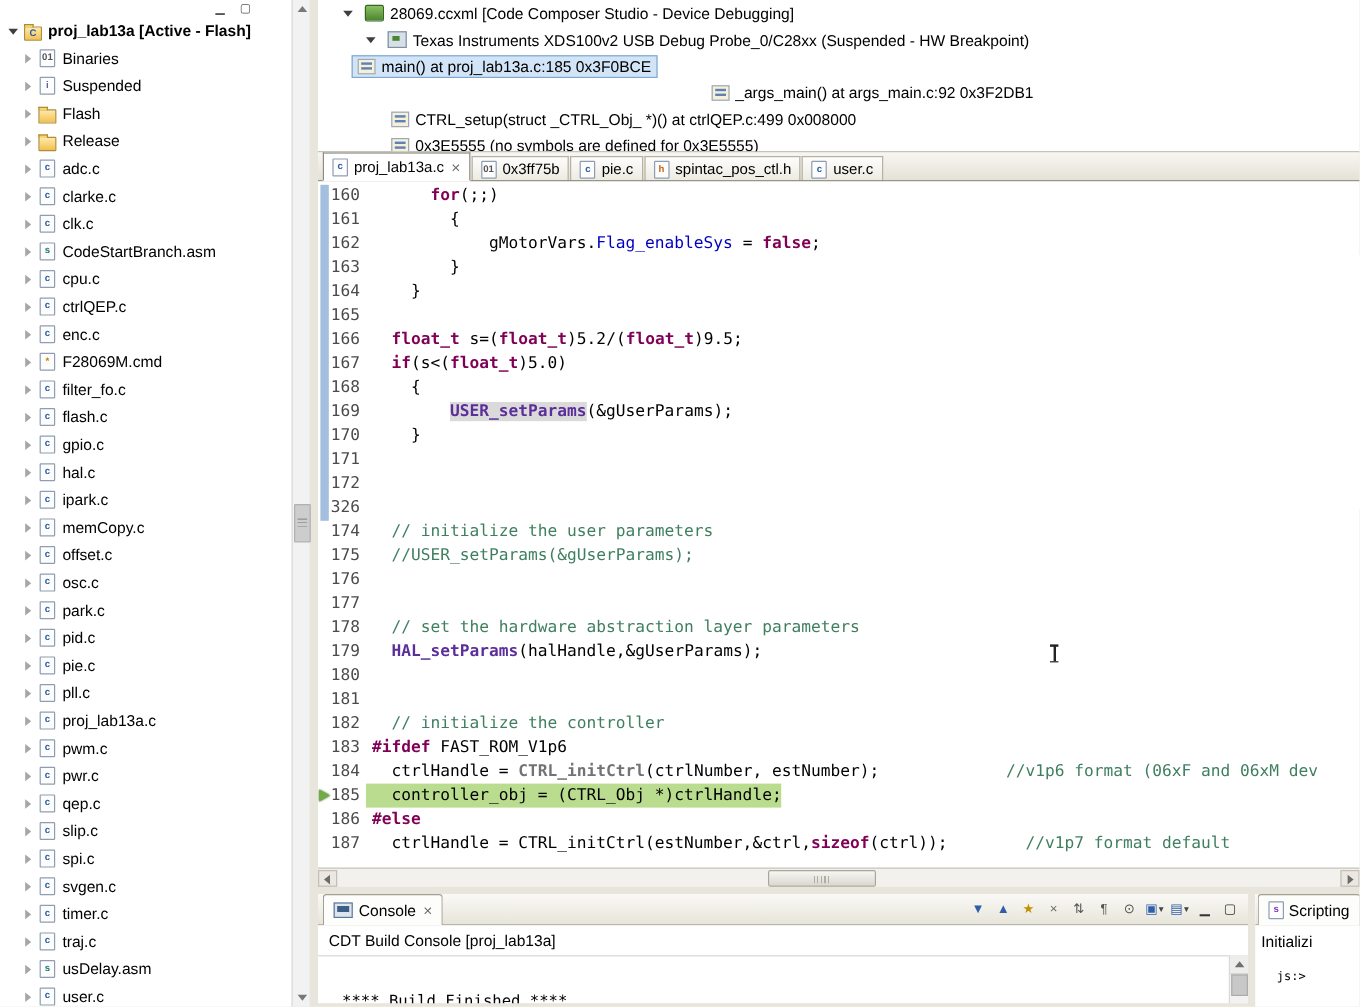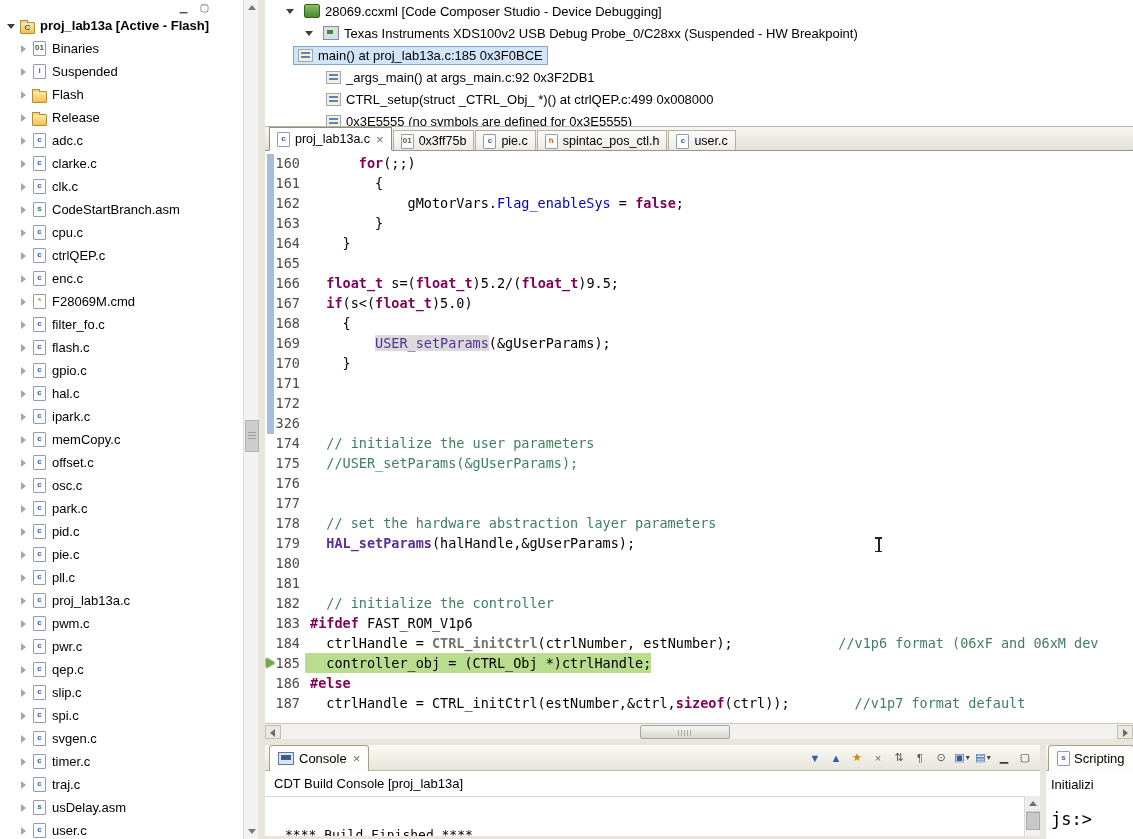--- a/index.html
+++ b/index.html
@@ -64,21 +64,21 @@
   #code-lines{position:absolute;left:10px;top:2px;right:0}
   .cl{display:flex;height:20px;line-height:20px;font-family:"DejaVu Sans Mono","Liberation Mono",monospace;font-size:13.5px}
   .ln{width:30px;flex:none;text-align:right;padding-right:5px;box-sizing:border-box;color:#4B4B4B;cursor:pointer}
   .cd{white-space:pre;padding-left:5px}
   .cl.hl .cd{background:#B9DC8E}
   .sg.p{color:#000}
   .sg.kw{color:#7F0055;font-weight:bold}
   .sg.cm{color:#3F7F5F}
   .sg.fld{color:#0000C0}
   .sg.mac{color:#5B2E99;font-weight:bold}
-  .sg.occ{color:#5B2E99;font-weight:normal;background:#DADADA}
+  .sg.occ{color:#5B2E99;font-weight:bold;background:#DADADA}
   .sg.mb{color:#737373;font-weight:bold}
 
   
   #h-scroll{position:absolute;left:265px;top:723px;width:868px;height:16px;background:#F2F1ED;border-top:1px solid #C9C6BB;box-sizing:border-box}
   .hbtn{position:absolute;top:1px;width:16px;height:14px;background:#EAE8E1;border:1px solid #C2BFB4;box-sizing:border-box;cursor:pointer}
   #hs-left{left:0}#hs-right{right:0}
   #hs-left::after{content:"";position:absolute;left:4px;top:3px;border-right:5px solid #6B6B6B;border-top:4px solid transparent;border-bottom:4px solid transparent}
   #hs-right::after{content:"";position:absolute;left:5px;top:3px;border-left:5px solid #6B6B6B;border-top:4px solid transparent;border-bottom:4px solid transparent}
   #h-thumb{position:absolute;left:375px;top:1px;width:90px;height:14px;background:linear-gradient(#F6F6F4,#D9D7CE);
      border:1px solid #A9A79B;border-radius:2px;box-sizing:border-box;cursor:pointer}
@@ -102,21 +102,21 @@
   .csb{position:absolute;right:0;top:51px;width:16px;bottom:0;background:#F2F2F2;border-left:1px solid #DADADA;box-sizing:border-box}
   .csb-up{position:absolute;top:0;left:0;right:0;height:15px;background:#EDEDEB;border-bottom:1px solid #D0D0D0;cursor:pointer}
   .csb-up::after{content:"";position:absolute;left:4px;top:5px;border-bottom:5px solid #707070;border-left:4px solid transparent;border-right:4px solid transparent}
   .csb-thumb{position:absolute;left:1px;top:16px;width:12px;height:16px;background:#C8C8C8;border:1px solid #ACACAC;cursor:pointer}
 
   
   #scripting-view{position:absolute;left:1046px;top:745px;width:87px;height:94px;background:#fff;overflow:hidden}
   #scripting-view .vtitle{padding:0 2px}
   .sicon{width:11px;height:13px;background:#FDFDFD;border:1px solid #8E9DB2;border-radius:1px;margin-right:4px;position:relative;flex:none}
   .s-status{font-size:13px;padding:6px 0 0 5px;white-space:nowrap;overflow:hidden;color:#000}
-  .s-prompt{position:absolute;left:5px;top:64px;font-family:"DejaVu Sans Mono","Liberation Mono",monospace;font-size:17px;cursor:text}
+  .s-prompt{position:absolute;left:18px;top:64px;font-family:"DejaVu Sans Mono","Liberation Mono",monospace;font-size:10px;cursor:text}
 
   
   .ibeam{position:absolute;left:874px;top:536px;width:9px;height:17px;pointer-events:none}
   .ibeam .v{position:absolute;left:4px;top:2px;bottom:2px;width:1.5px;background:#222}
   .ibeam::before,.ibeam::after{content:"";position:absolute;left:1px;width:7px;height:1.5px;background:#222}
   .ibeam::before{top:1px}
   .ibeam::after{bottom:1px}
 </style>
 </head>
 <body>
@@ -398,21 +398,21 @@
         <span class="dic probe"></span>
         <span class="dlabel">Texas Instruments XDS100v2 USB Debug Probe_0/C28xx (Suspended - HW Breakpoint)</span>
       </span>
     </div>
     <div class="drow" style="padding-left: 28px;">
       <span class="fbox selected">
         <span class="dic frame"></span>
         <span class="dlabel">main() at proj_lab13a.c:185 0x3F0BCE</span>
       </span>
     </div>
-    <div class="drow" style="padding-left: 56px;">
+    <div class="drow" style="padding-left: 56px; justify-content: center;">
       <span class="fbox">
         <span class="dic frame"></span>
         <span class="dlabel">_args_main() at args_main.c:92 0x3F2DB1</span>
       </span>
     </div>
     <div class="drow" style="padding-left: 56px;">
       <span class="fbox">
         <span class="dic frame"></span>
         <span class="dlabel">CTRL_setup(struct _CTRL_Obj_ *)() at ctrlQEP.c:499 0x008000</span>
       </span>

